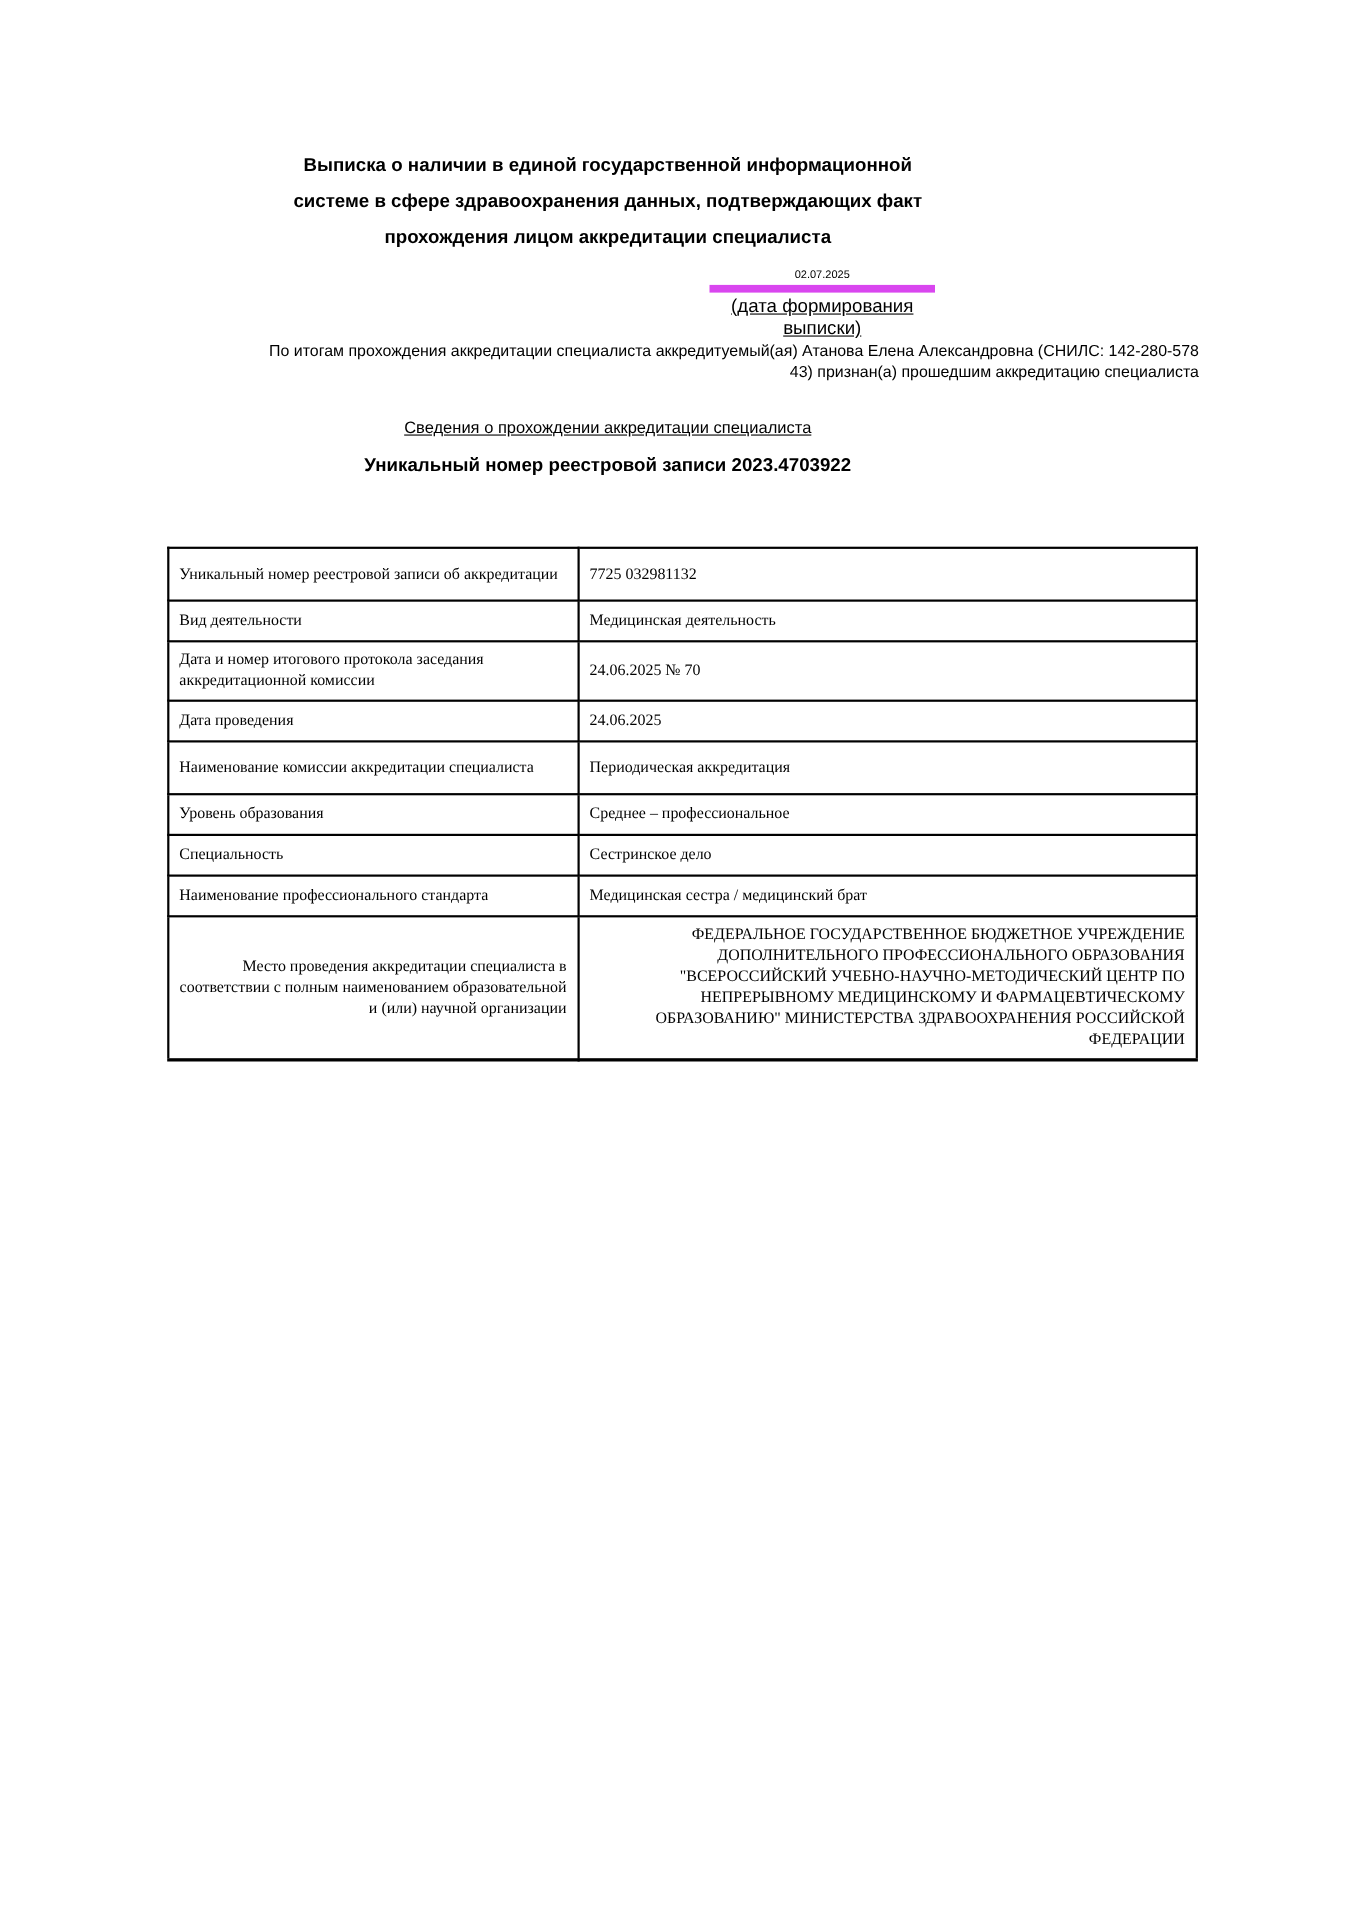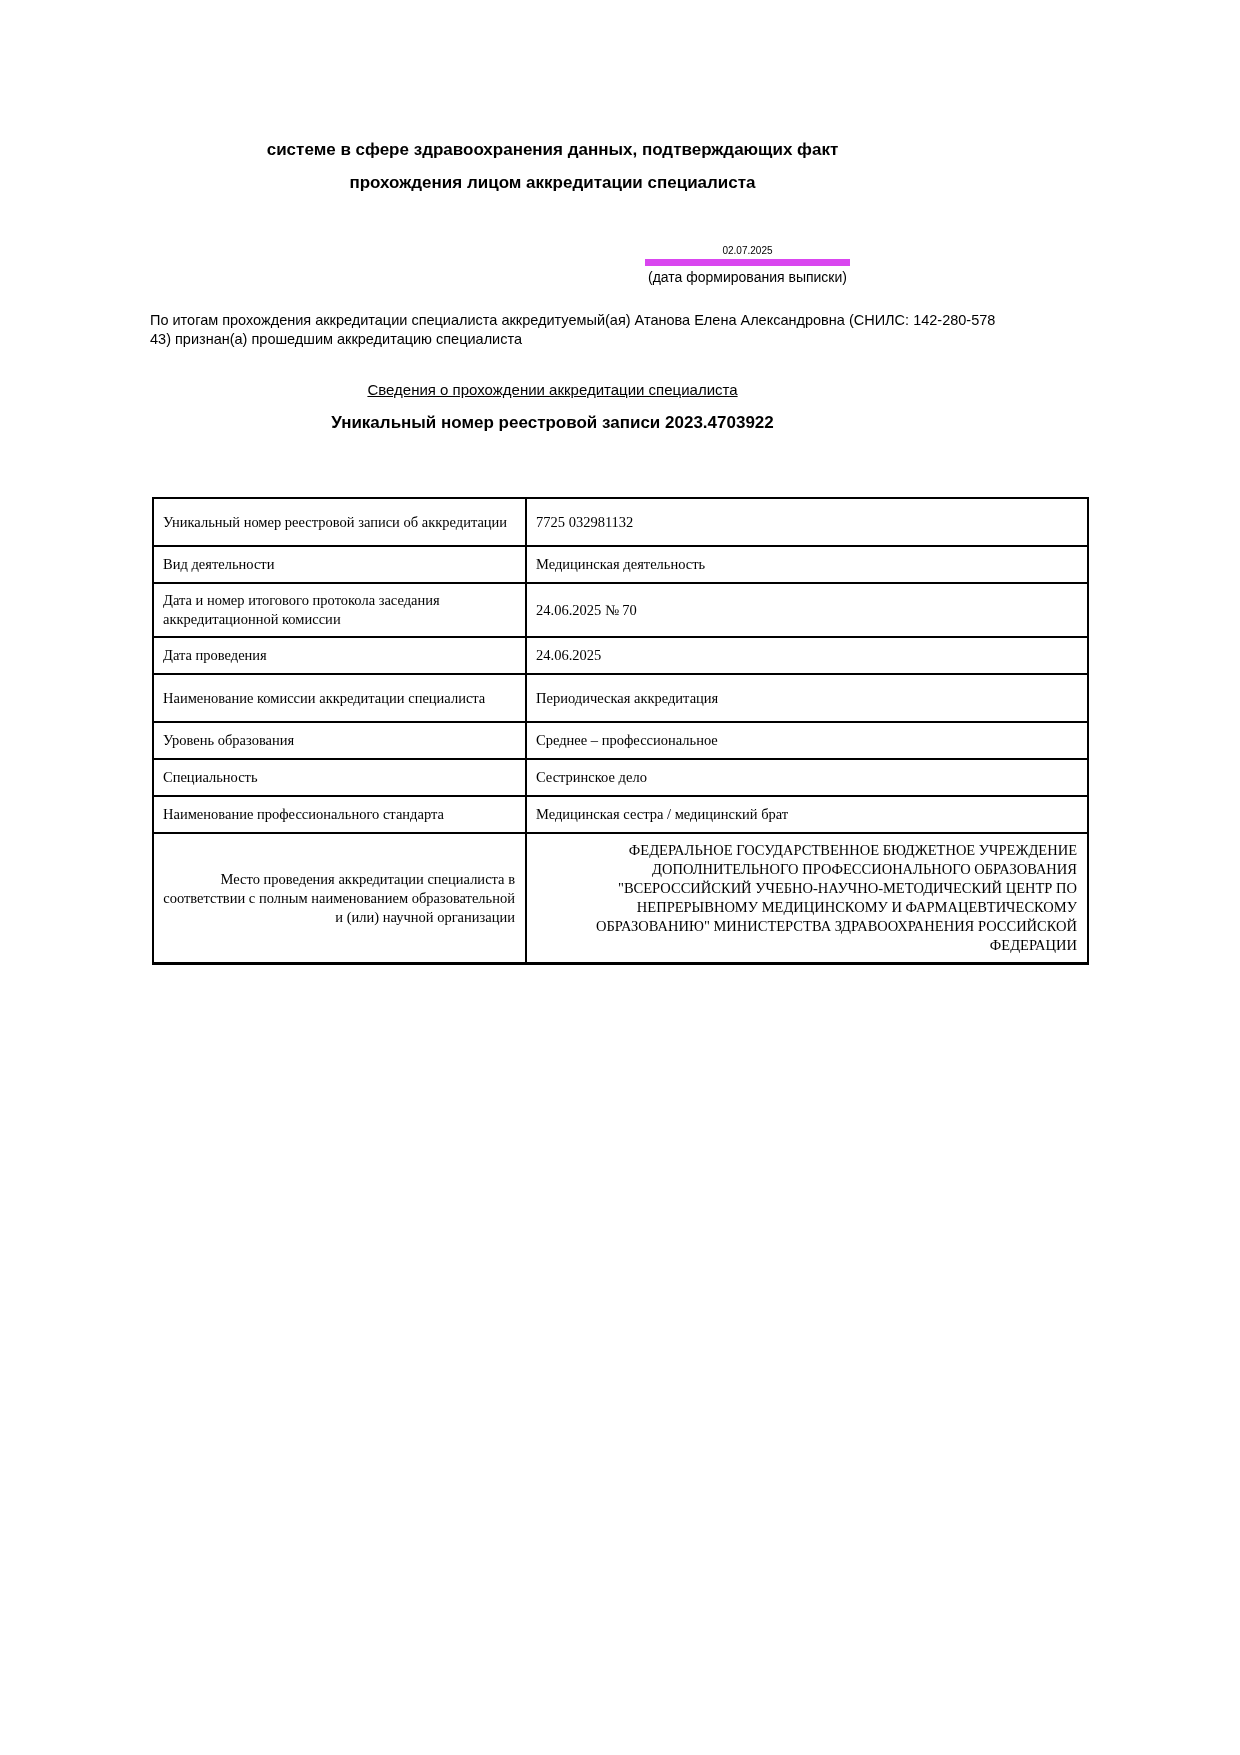--- a/index.html
+++ b/index.html
@@ -32,29 +32,30 @@
     text-align: center;
   }
   .date-value {
     display: block;
     font-size: 10px;
     padding: 0 6px 3px 6px;
     border-bottom: 7px solid #d946ef;
   }
   .date-caption {
     display: block;
-    font-size: 14px;
+    font-size: 17px;
     margin-top: 3px;
+    text-decoration: underline;
   }
   .intro {
     position: absolute;
     top: 311px;
     left: 150px;
     width: 940px;
-    text-align: left;
+    text-align: right;
     font-size: 14.5px;
     line-height: 19px;
   }
   .section-heading {
     position: absolute;
     top: 381px;
     left: 130px;
     width: 845px;
     text-align: center;
     font-size: 15px;
@@ -91,20 +92,21 @@
   .acc-table tr.tall td { height: 48px; }
   .acc-table tr.short td { height: 37px; }
   .acc-table tr.xl td { height: 122px; text-align: right; }
 </style>
 </head>
 <body>
 
 <div class="page">
 
   <div class="doc-title">
+    <div>Выписка о наличии в единой государственной информационной</div>
     <div>системе в сфере здравоохранения данных, подтверждающих факт</div>
     <div>прохождения лицом аккредитации специалиста</div>
   </div>
 
   <div class="date-block">
     <span class="date-value">02.07.2025</span>
     <span class="date-caption">(дата формирования выписки)</span>
   </div>
 
   <div class="intro">

